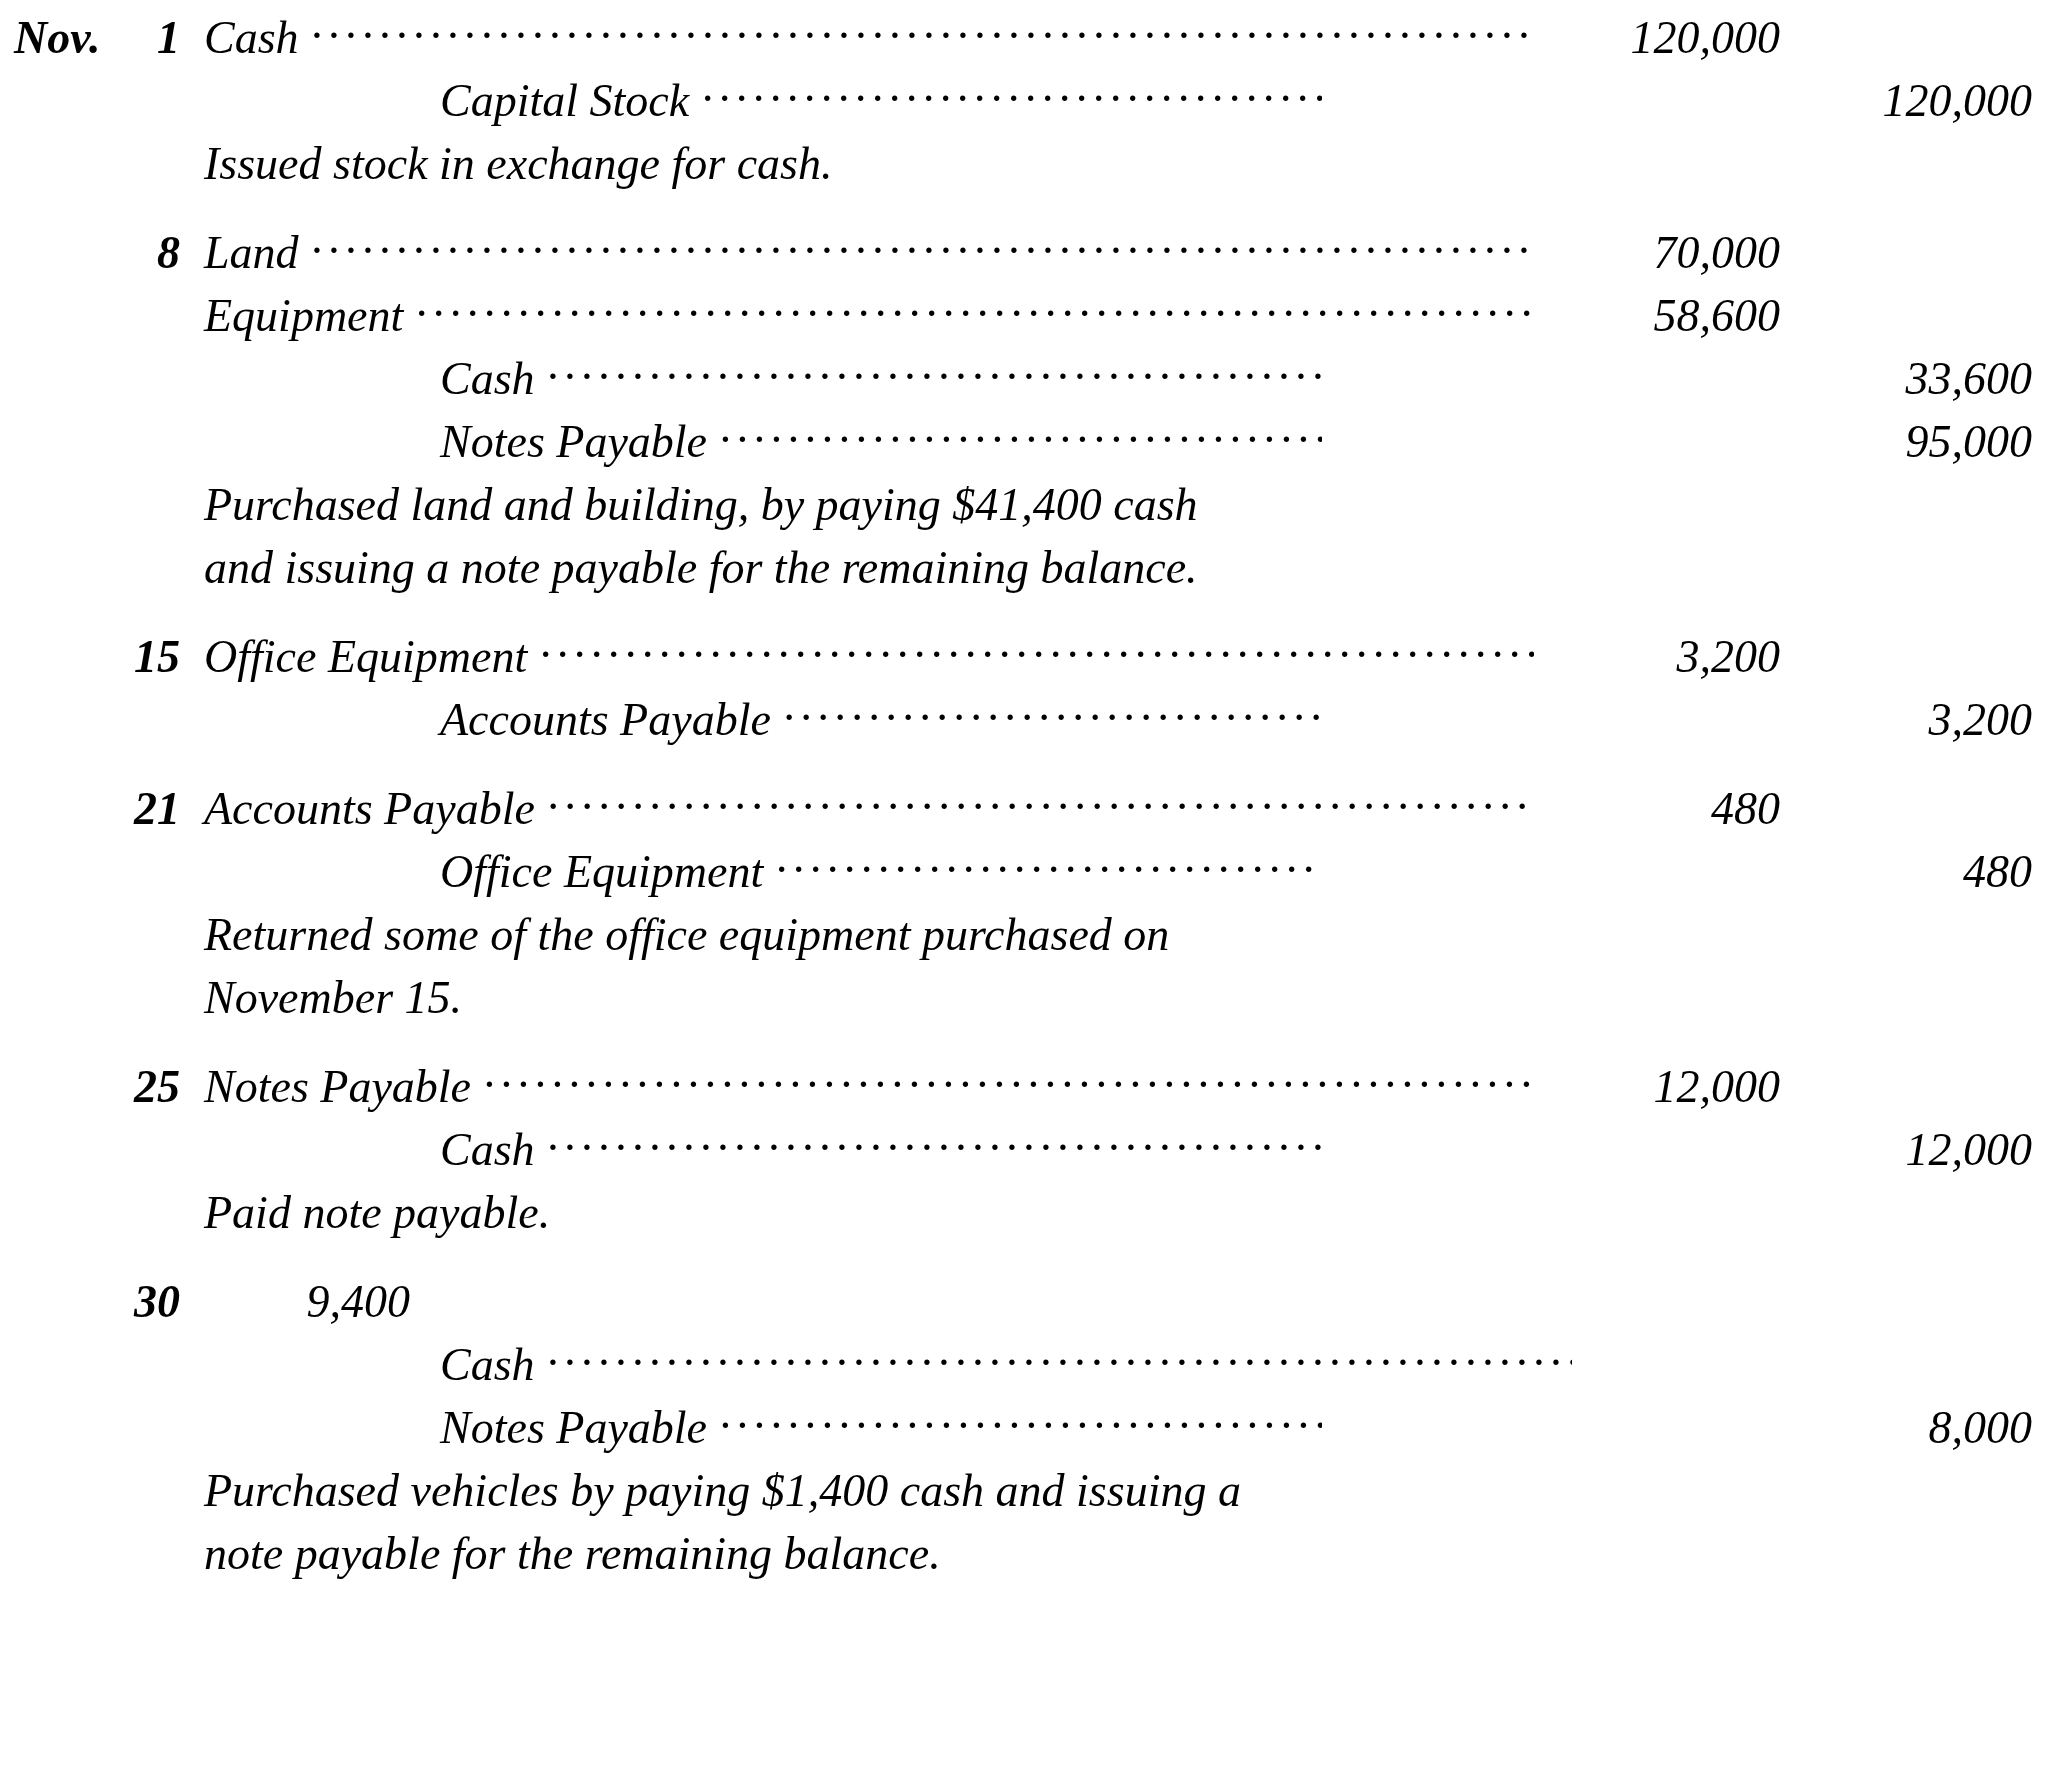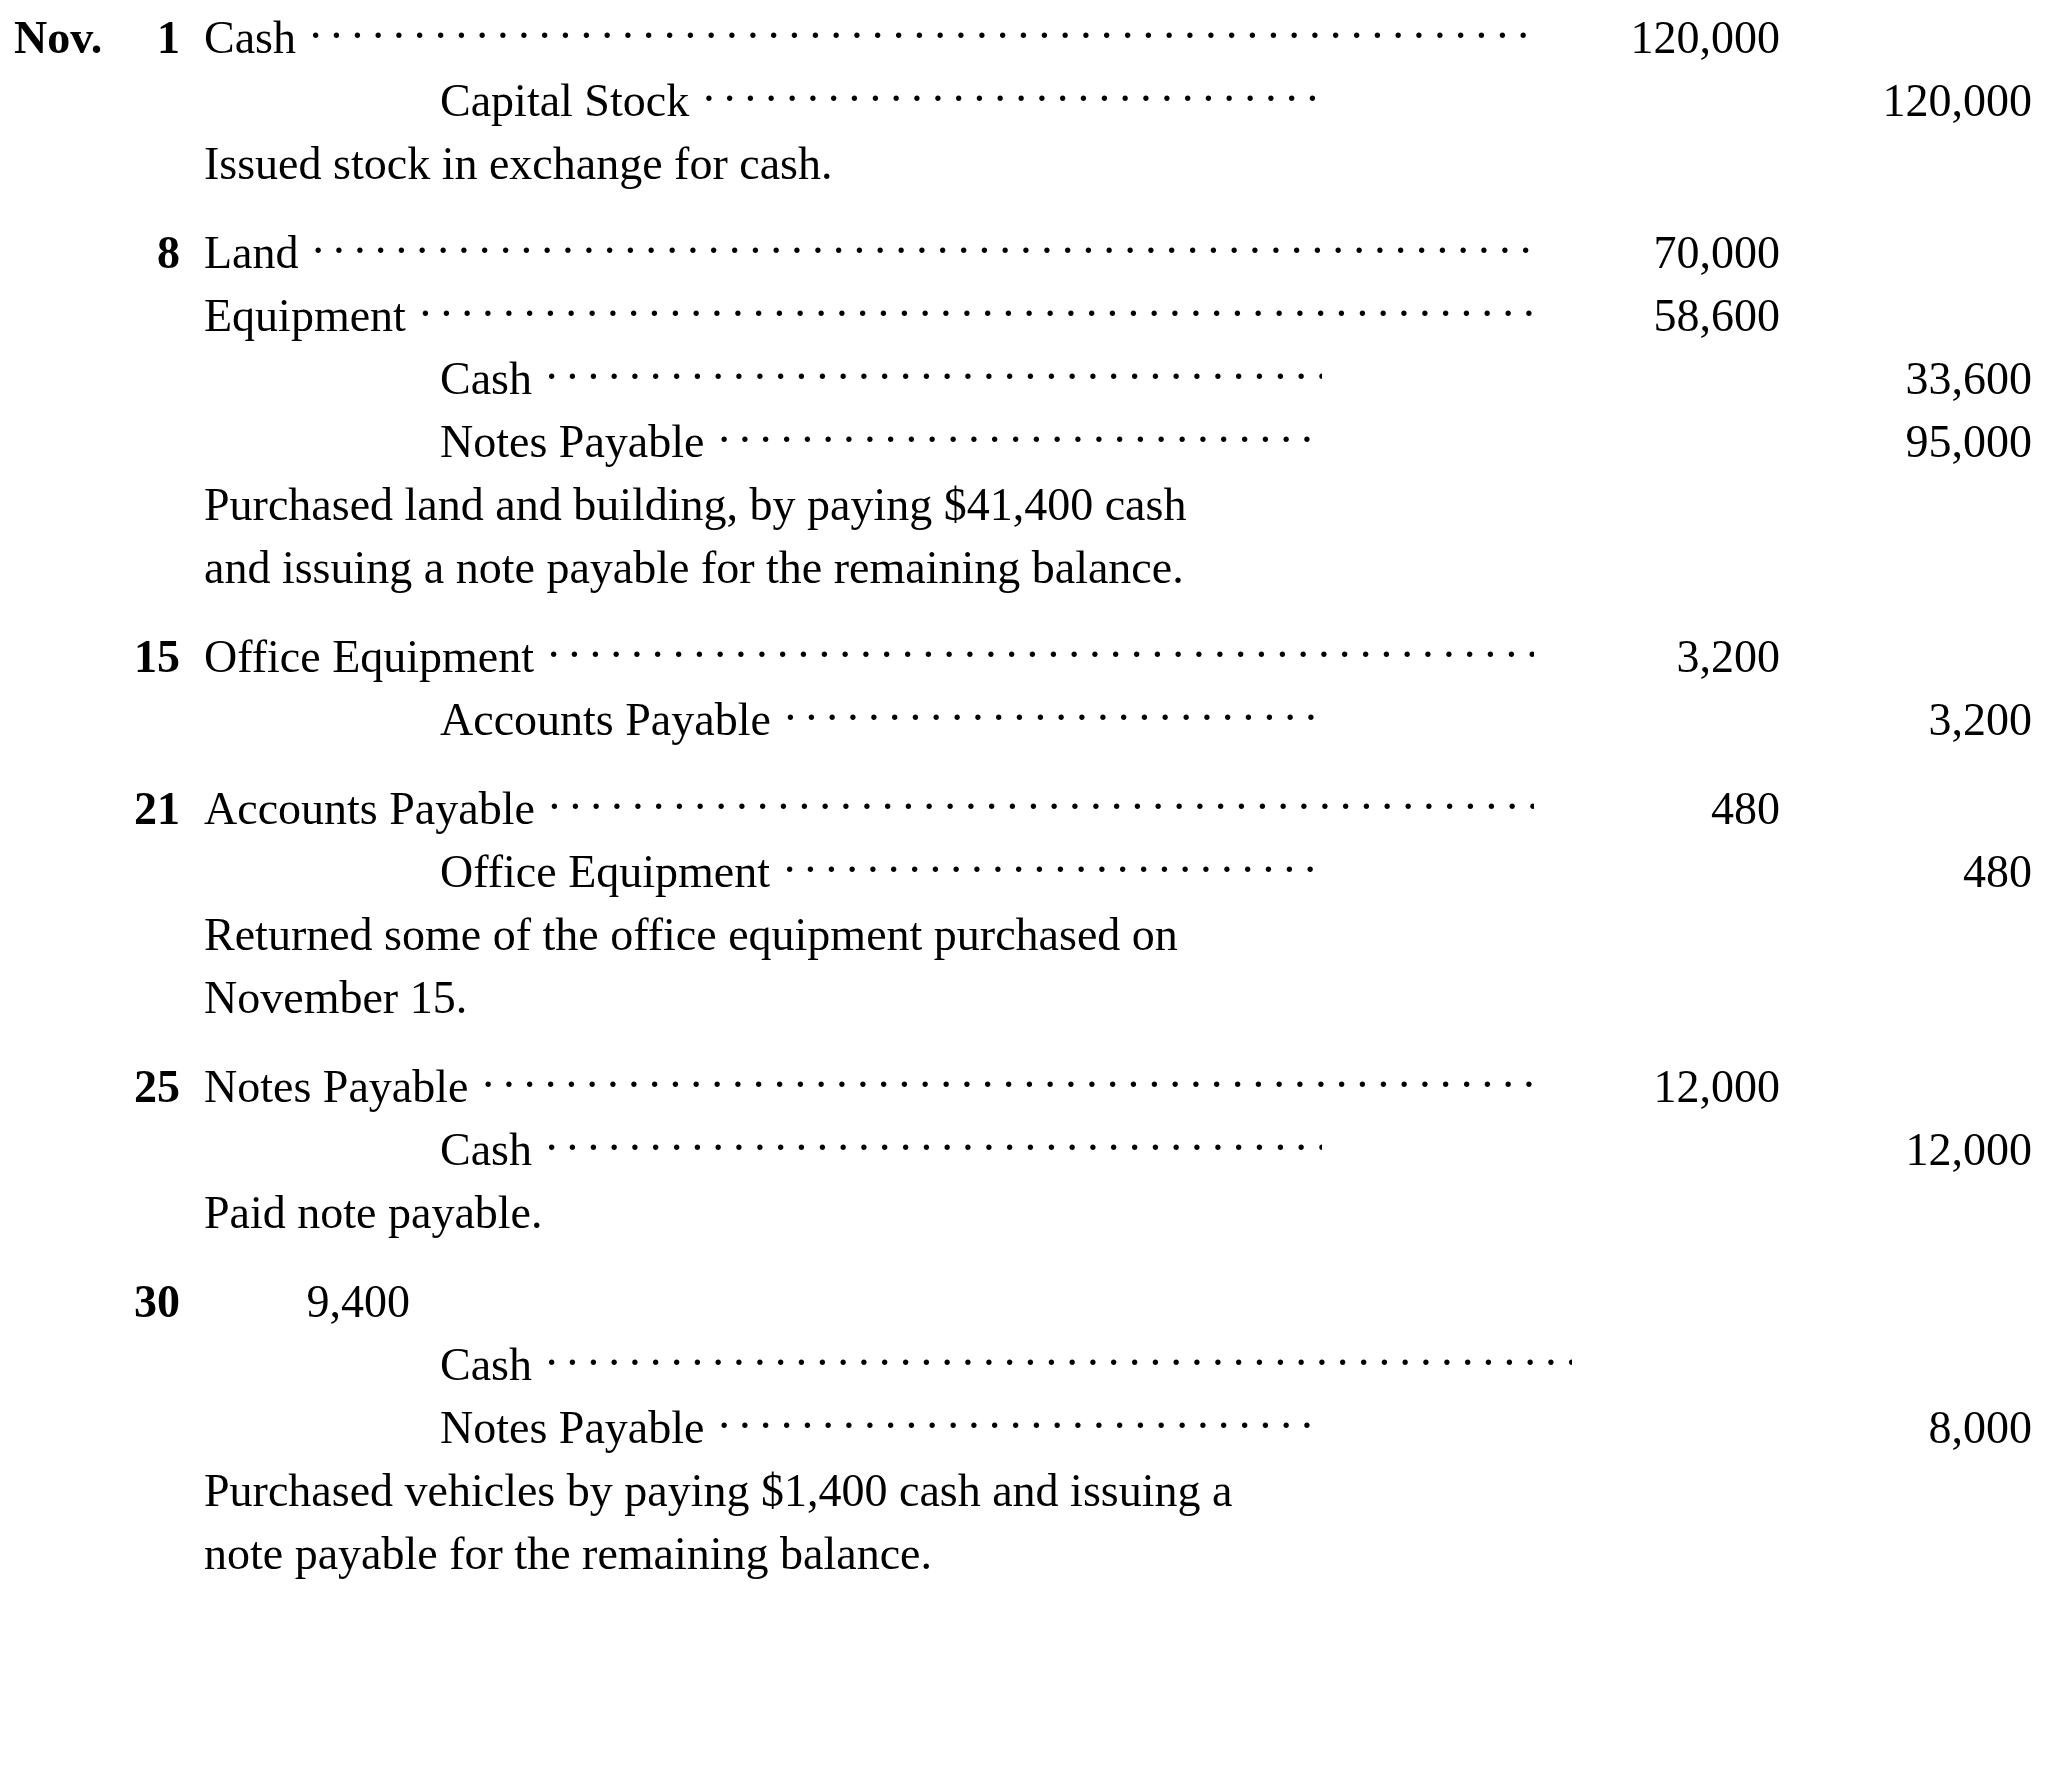--- a/index.html
+++ b/index.html
@@ -19,20 +19,21 @@
   #journal {
     position: relative;
     width: 2048px;
     height: 1784px;
     box-sizing: border-box;
     padding: 6px 0 0 0;
   }
 
   .entry {
     margin: 0 7px 26px 0;
+    font-style: italic;
   }
   .entry:last-child { margin-bottom: 0; }
 
   
   .jrow {
     display: flex;
     align-items: baseline;
     width: 2048px;
     box-sizing: border-box;
     height: 63px;

